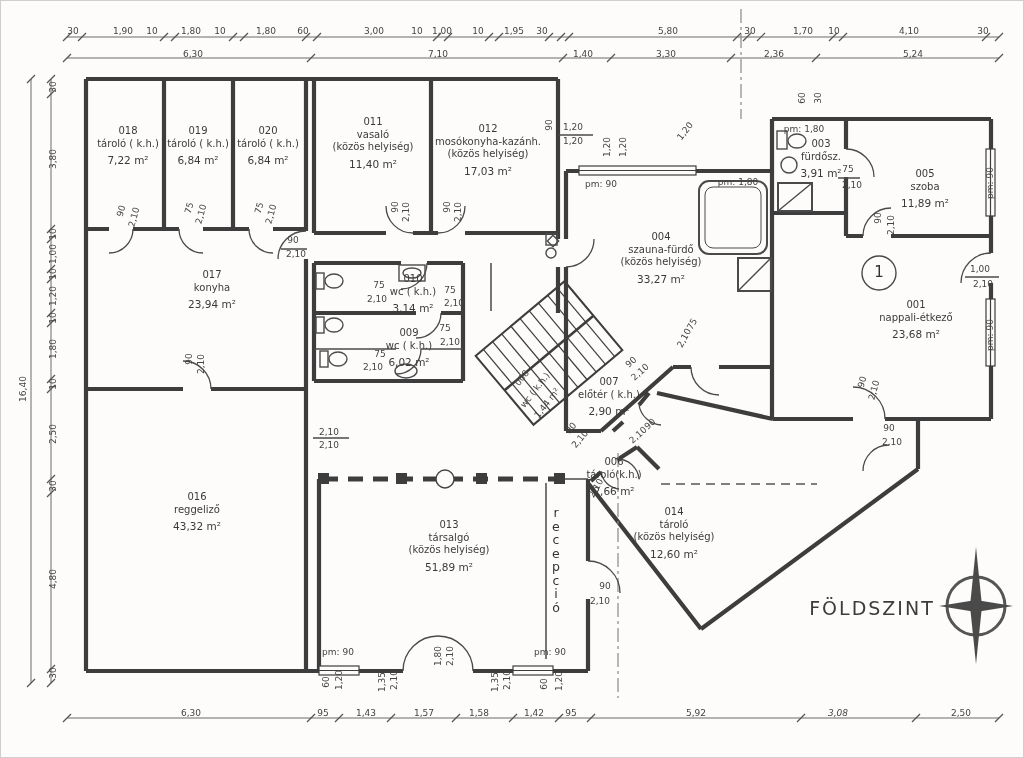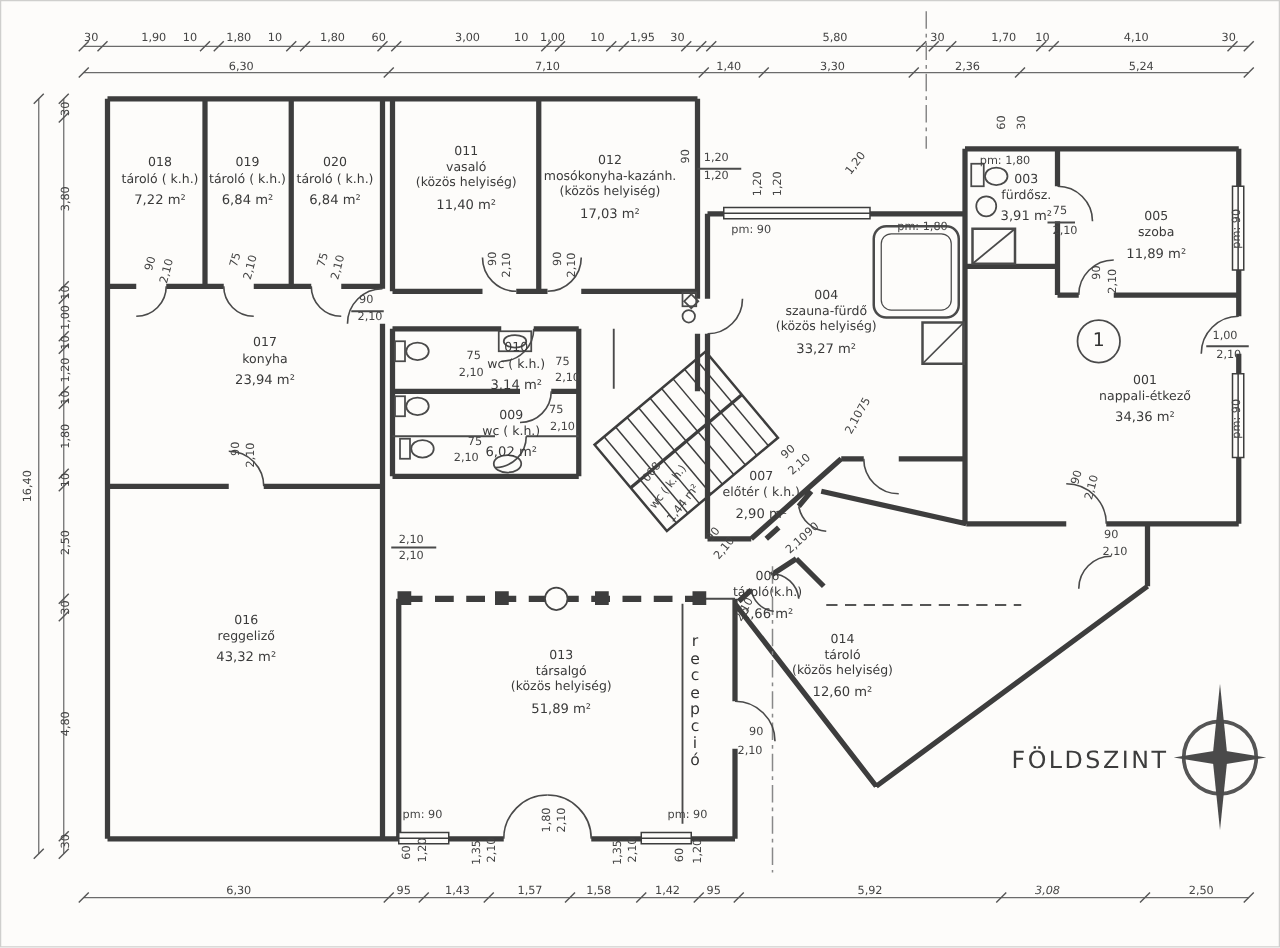--- a/index.html
+++ b/index.html
@@ -298,21 +298,21 @@
         <div class="rarea">3,91 m²</div>
       </div>
       <div class="room" style="left: 924px; top: 167px;">
         <div class="rnum">005</div>
         <div class="rname">szoba</div>
         <div class="rarea">11,89 m²</div>
       </div>
       <div class="room" style="left: 879px; top: 298px; margin-left: 36px;">
         <div class="rnum">001</div>
         <div class="rname">nappali-étkező</div>
-        <div class="rarea">34,36 m²</div>
+        <div class="rarea">23,68 m²</div>
       </div>
       <div class="room" style="left: 608px; top: 375px;">
         <div class="rnum">007</div>
         <div class="rname">előtér ( k.h.)</div>
         <div class="rarea">2,90 m²</div>
       </div>
       <div class="room" style="left: 613px; top: 455px;">
         <div class="rnum">006</div>
         <div class="rname">tároló(k.h.)</div>
         <div class="rarea">2,66 m²</div>

